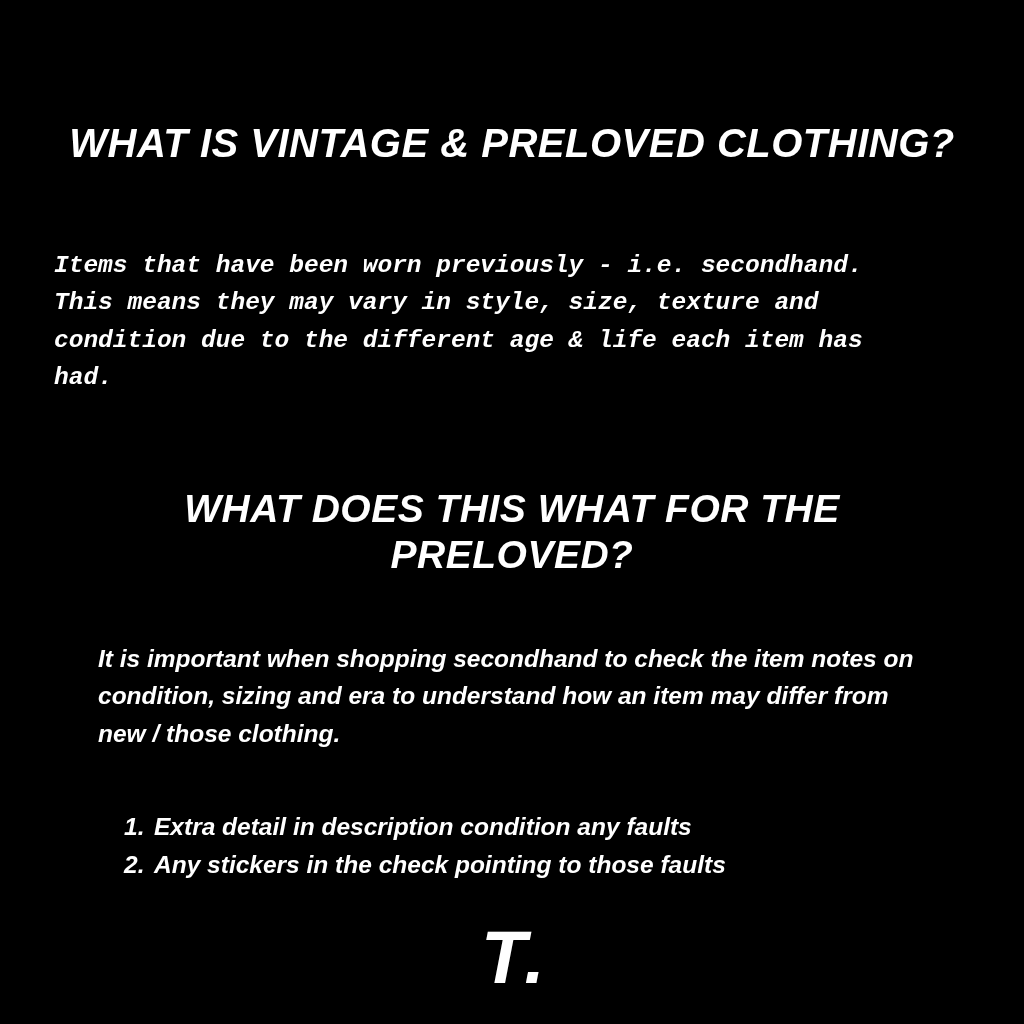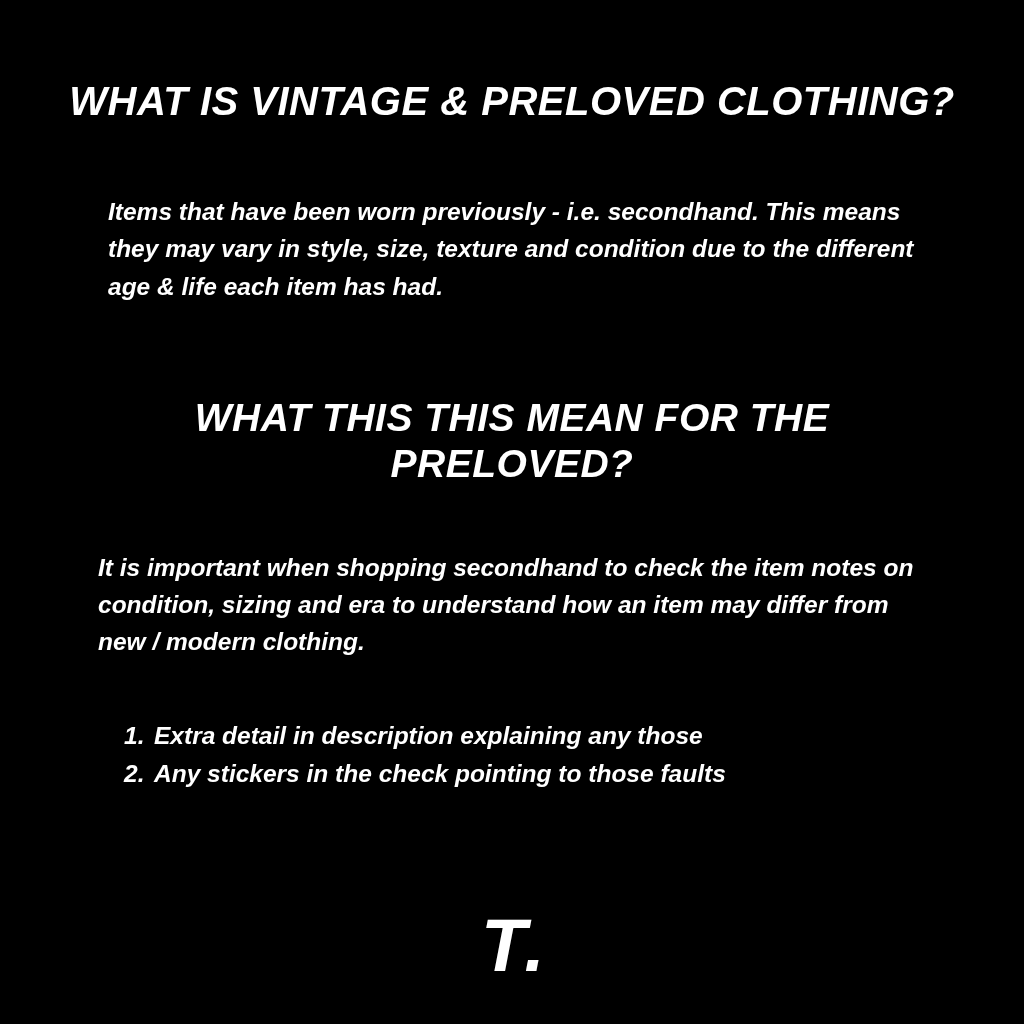--- a/index.html
+++ b/index.html
@@ -24,38 +24,39 @@
   .heading {
     text-align: center;
     font-weight: bold;
     font-style: italic;
     letter-spacing: 0.5px;
     color: #ffffff;
     line-height: 1.18;
   }
   .heading-1 {
     font-size: 40px;
-    margin: 0;
-    padding: 78px 40px 0 40px;
+    margin: 12px;
+    padding: 108px 40px 0 40px;
   }
   .heading-2 {
     font-size: 39px;
     margin: 0;
     padding: 0 120px;
   }
   .body-text {
     font-weight: bold;
     font-style: italic;
     font-size: 24.5px;
     line-height: 1.52;
     color: #ffffff;
     margin: 0;
   }
   .block-1 {
-    padding: 68px 96px 0 108px;
+    padding: 68px 96px 0 54px;
+    font-family: Liberation Mono, monospace;
   }
   .block-2 {
     padding: 0 96px 0 98px;
   }
   .spacer-a { height: 90px; }
   .spacer-b { height: 62px; }
   .spacer-c { height: 28px; }
   ol.faults {
     margin: 0;
     padding: 0 0 0 98px;
@@ -110,34 +111,34 @@
 <div class="page">
 
   <h1 class="heading heading-1">WHAT IS VINTAGE &amp; PRELOVED CLOTHING?</h1>
 
   <div class="block-1">
     <p class="body-text">Items that have been worn previously - i.e. secondhand. This means they may vary in style, size, texture and condition due to the different age &amp; life each item has had.</p>
   </div>
 
   <div class="spacer-a"></div>
 
-  <h2 class="heading heading-2">WHAT THIS THIS MEAN FOR THE</h2>
+  <h2 class="heading heading-2">WHAT DOES THIS WHAT FOR THE</h2>
   <h2 class="heading heading-2">PRELOVED?</h2>
 
   <div class="spacer-b"></div>
 
   <div class="block-2">
-    <p class="body-text">It is important when shopping secondhand to check the item notes on condition, sizing and era to understand how an item may differ from new / modern clothing.</p>
+    <p class="body-text">It is important when shopping secondhand to check the item notes on condition, sizing and era to understand how an item may differ from new / those clothing.</p>
     <div class="spacer-c"></div>
   </div>
 
   <div class="spacer-c"></div>
 
   <ol class="faults">
-    <li>Extra detail in description explaining any those</li>
+    <li>Extra detail in description condition any faults</li>
     <li>Any stickers in the check pointing to those faults</li>
   </ol>
 
   <div class="logo-wrap">
     <span class="logo">
       <span>T</span>
         <span class="dot">.</span>
     </span>
   </div>
 

